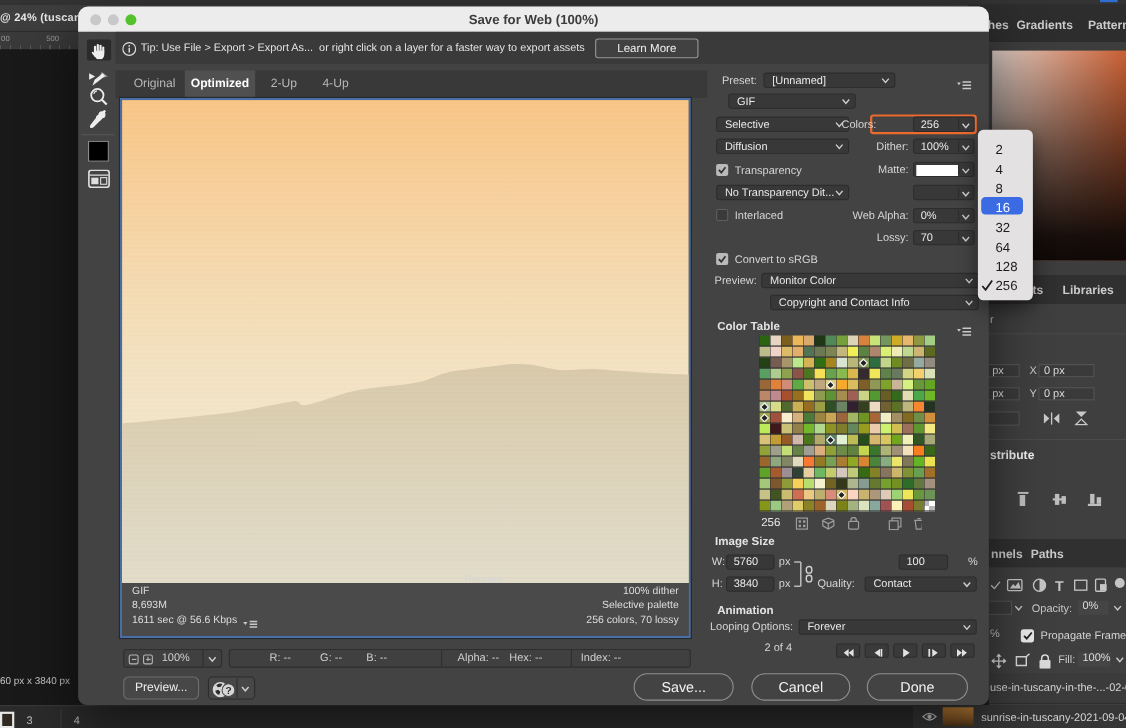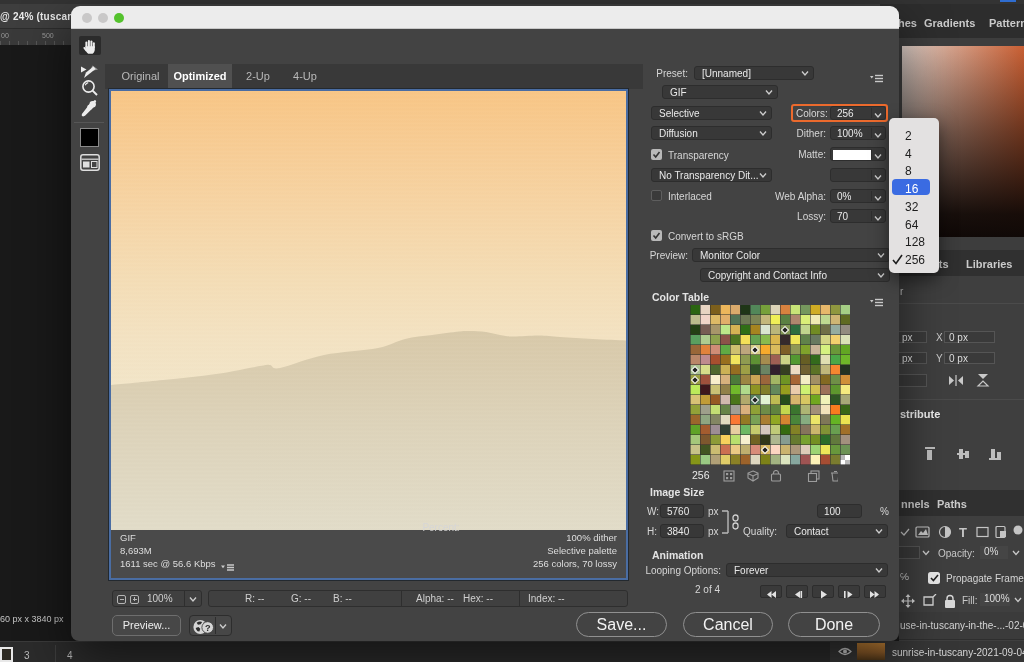--- a/index.html
+++ b/index.html
@@ -52,21 +52,21 @@
 #pframe{left:38px;top:83px;width:519px;height:491px;border:2px solid #4a6da3;outline:1px solid #23292f;background:#494949}
 #pimg{position:absolute;left:0;top:0;width:515px;height:439px;
  background:linear-gradient(180deg,#f8c686 0%,#f7cd96 14%,#f6d5a6 28%,#f4ddb6 43%,#f3e2c2 56%,#f2e6ca 70%,#f1e9d0 100%)}
 #pinfo{position:absolute;left:0;top:439px;width:515px;height:48px;background:#4a4a4a;color:#dedede;font-size:9.5px}
 #pinfo .l{position:absolute;left:9px;line-height:13px}
 #pinfo .r{position:absolute;right:9px;text-align:right;line-height:13px}
 
 .zbox{border:1px solid #2e2e2e;background:#404040;border-radius:3px}
 .stext{color:#cfcfcf;font-size:10px}
 
-.pill{border:1.5px solid #909090;border-radius:13px;color:#f2f2f2;font-size:16px;text-align:center}
+.pill{border:1.5px solid #909090;border-radius:13px;color:#f2f2f2;font-size:13px;text-align:center}
 #previewbtn{left:41px;top:609px;width:69px;height:21px;border:1px solid #6e6e6e;border-radius:5px;
  background:#474747;color:#ededed;font-size:11px;text-align:center;line-height:19px}
 
 .lab{position:absolute;color:#d6d6d6;font-size:10px}
 .dd{position:absolute;background:#383838;border:1px solid #2d2d2d;border-radius:3px;color:#e9e9e9;font-size:10px}
 .dd .t{position:absolute;left:7px;top:1px;line-height:11px}
 .dd svg{position:absolute;right:4px;top:3px}
 .combo{position:absolute;background:#383838;border:1px solid #2d2d2d;border-radius:3px;color:#e9e9e9;font-size:10px}
 .combo .t{position:absolute;left:6px;top:1px;line-height:11px}
 .cb{position:absolute;width:11px;height:11px;border-radius:2px;background:#b9b9b9}
@@ -206,20 +206,30 @@
     <circle cx="7" cy="4.5" r="2" fill="#ccc"></circle>
   </svg>
 <div class="abs" style="left:857px;top:643px;width:28px;height:17px;background:linear-gradient(180deg,#c08136 0%,#8a5a28 55%,#4d3518 100%)"></div>
 <div class="abs lname" style="left:892px;top:647px;white-space:nowrap">sunrise-in-tuscany-2021-09-04-</div>
 
 <div class="abs" id="dialog">
 <div class="abs" id="titlebar"></div>
 <div class="abs tl" style="left:11px;background:#c9c8c8"></div>
 <div class="abs tl" style="left:27px;background:#c9c8c8"></div>
 <div class="abs tl" style="left:43px;background:#54c22d"></div>
+<div class="abs" id="title">Save for Web (100%)</div>
+<div class="abs" id="tipbar" style="left:34px;width:794px">
+<svg style="position:absolute;left:6px;top:9px" width="13" height="13" viewBox="0 0 13 13">
+        <circle cx="6.5" cy="6.5" r="5.8" fill="none" stroke="#dcdcdc" stroke-width="1.1"></circle>
+        <rect x="5.85" y="5.4" width="1.3" height="4.4" fill="#dcdcdc"></rect>
+        <rect x="5.85" y="3" width="1.3" height="1.5" fill="#dcdcdc"></rect>
+      </svg>
+<span class="txt" style="left:23px">Tip: Use File &gt; Export &gt; Export As...&nbsp; or right click on a layer for a faster way to export assets</span>
+<div id="learnmore" style="left:436px;width:94px">Learn More</div>
+</div>
 <div class="abs" style="left:8px;top:30px;width:22px;height:19px;background:#2b2b2b;border-radius:2px"></div>
 <svg class="abs" style="left:11px;top:32px" width="16" height="16" viewBox="0 0 16 16" fill="#ededed">
 <rect x="3.4" y="3.6" width="2" height="6.5" rx="1"></rect>
 <rect x="5.9" y="2.0" width="2" height="7.5" rx="1"></rect>
 <rect x="8.4" y="2.6" width="2" height="7.5" rx="1"></rect>
 <rect x="10.9" y="4.2" width="1.9" height="6" rx="0.95"></rect>
 <path d="M3.4 8.2 h9.4 v3.4 c0 1.9-1 3.3-2.2 4.2 h-4.4 c-1.6-1.4-2.8-3-2.8-4.6 Z"></path>
 <path d="M4.2 13.8 L1.6 10.4 c-.7-.9.7-1.9 1.4-1.0 l1.9 2.2 Z"></path>
 </svg>
 <svg class="abs" style="left:9px;top:56px" width="19" height="17" viewBox="0 0 19 17">
@@ -350,21 +360,21 @@
         <path d="M1 1.5 L4 5 L7 1.5" stroke="#cdcdcd" stroke-width="1.3" fill="none"></path>
       </svg>
     </div>
 <div class="dd" style="left:580px;top:100px;width:121px;height:14px">
       <span class="t">Selective</span>
       <svg width="8" height="7" viewBox="0 0 8 7">
         <path d="M1 1.5 L4 5 L7 1.5" stroke="#cdcdcd" stroke-width="1.3" fill="none"></path>
       </svg>
     </div>
 <div class="abs" style="left:720px;top:98px;width:97px;height:18px;border:2px solid #ec6a2d;border-radius:3px"></div>
-<div class="lab" style="left:725px;top:102px;color:#d6d6d6">Colors:</div>
+<div class="lab" style="left:694px;top:102px;color:#d6d6d6">Colors:</div>
 <div class="combo" style="left:759px;top:100px;width:56px;height:14px">
       <span class="t" style="">256</span>
       <span style="position:absolute;right:13px;top:1px;bottom:1px;width:1px;background:#2d2d2d"></span>
       <span style="position:absolute;right:3px;top:3px"><svg width="8" height="7" viewBox="0 0 8 7">
           <path d="M1 1.5 L4 5 L7 1.5" stroke="#cdcdcd" stroke-width="1.3" fill="none"></path>
         </svg></span>
     </div>
 <div class="dd" style="left:580px;top:120px;width:121px;height:14px">
       <span class="t">Diffusion</span>
       <svg width="8" height="7" viewBox="0 0 8 7">

